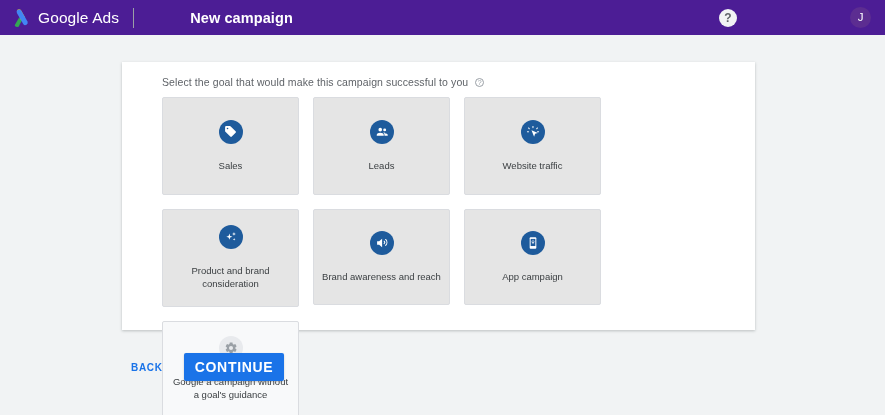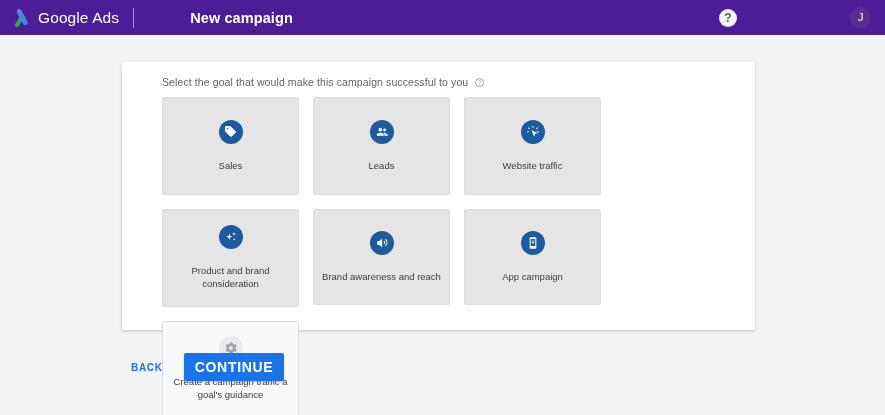--- a/index.html
+++ b/index.html
@@ -293,21 +293,21 @@
       </span>
       <span class="goal-label">App campaign</span>
     </div>
 
     <div class="goal-card tall muted">
       <span class="goal-icon grey">
         <svg width="14" height="14" viewBox="0 0 24 24" fill="#9aa0a6" aria-hidden="true">
           <path d="M19.4 13.0 a7.6 7.6 0 0 0 .06-1.0 7.6 7.6 0 0 0-.07-1.0 l2.0-1.56 a0.48 0.48 0 0 0 .12-.62 l-1.9-3.28 a0.48 0.48 0 0 0-.58-.2 l-2.36.95 a7.1 7.1 0 0 0-1.73-1.0 l-.36-2.51 a0.47 0.47 0 0 0-.47-.4 h-3.8 a0.47 0.47 0 0 0-.47.4 l-.36 2.51 a7.35 7.35 0 0 0-1.73 1.0 l-2.36-.95 a0.47 0.47 0 0 0-.58.2 l-1.9 3.28 a0.47 0.47 0 0 0 .12.62 l2.0 1.56 a7.65 7.65 0 0 0 0 2.0 l-2.0 1.57 a0.48 0.48 0 0 0-.12.62 l1.9 3.28 a0.48 0.48 0 0 0 .58.2 l2.36-.95 a7.1 7.1 0 0 0 1.73 1.0 l.36 2.51 a0.47 0.47 0 0 0 .47.4 h3.8 a0.47 0.47 0 0 0 .47-.4 l.36-2.51 a7.22 7.22 0 0 0 1.73-1.0 l2.36.95 a0.48 0.48 0 0 0 .58-.2 l1.9-3.28 a0.48 0.48 0 0 0-.12-.62Z M12 15.5 A3.5 3.5 0 1 1 15.5 12 A3.5 3.5 0 0 1 12 15.5Z"></path>
         </svg>
       </span>
-      <span class="goal-label muted-txt">Create a campaign traffic a goal's guidance</span>
+      <span class="goal-label muted-txt">Google a campaign without a goal's guidance</span>
     </div>
   </div>
 
 </div>
 
 <div class="actions">
   <button class="btn-text">BACK</button>
   <button class="btn-primary">CONTINUE</button>
 </div>
 

